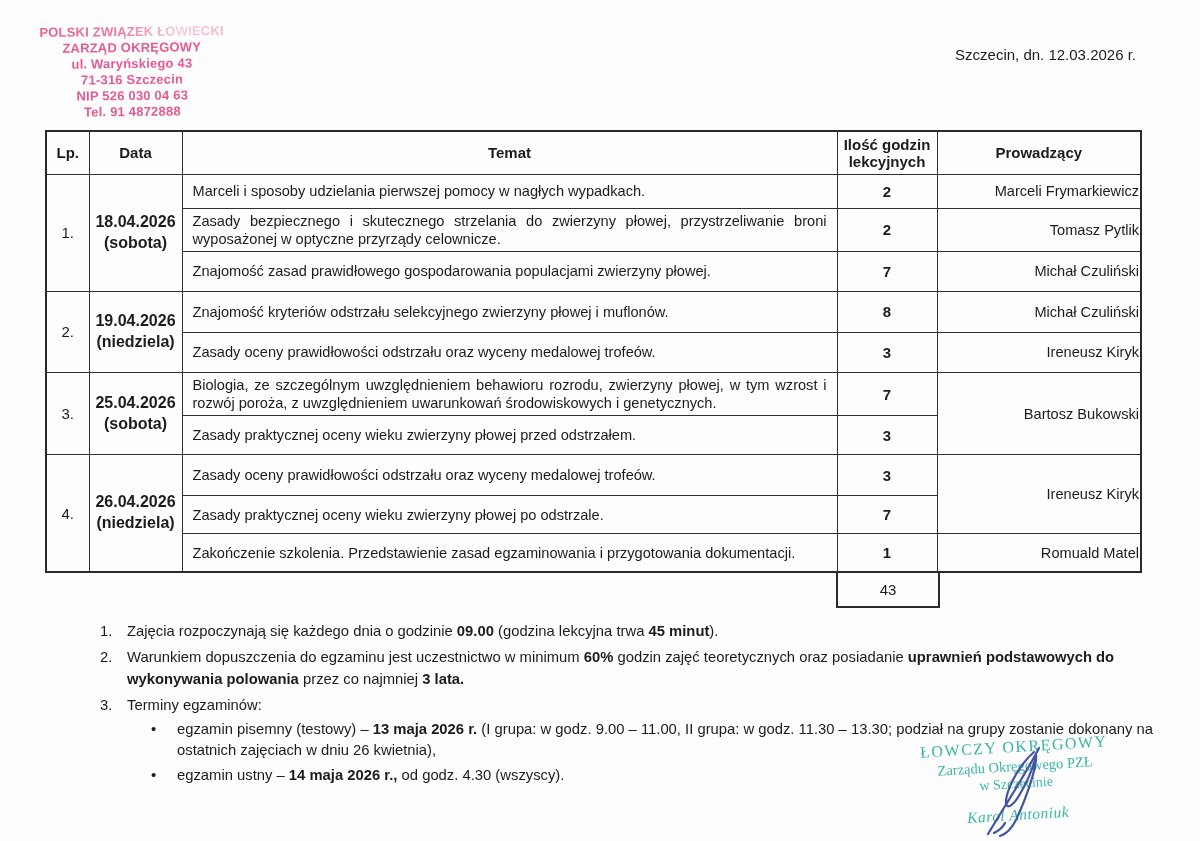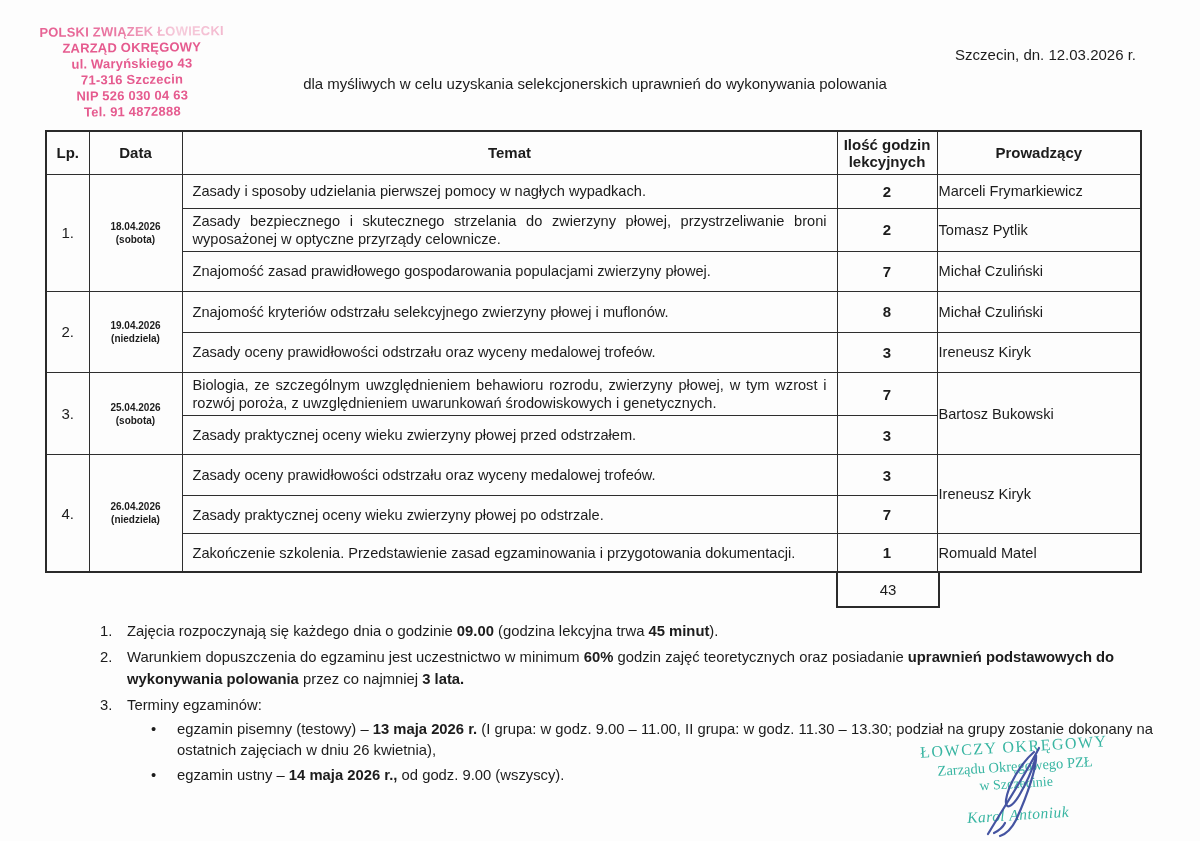--- a/index.html
+++ b/index.html
@@ -23,24 +23,24 @@
   .title-wrap{position:absolute;top:70px;left:0;width:1190px;text-align:center;}
   .doc-title{font-size:15.5px;font-weight:bold;}
   .doc-subtitle{font-size:15px;margin-top:5px;}
   
   .table-wrap{position:absolute;left:45px;top:130px;width:1095px;}
   table.program{border-collapse:collapse;table-layout:fixed;width:1095px;}
   table.program th,table.program td{border:1.6px solid #2e2e2e;}
   table.program{border:2px solid #2a2a2a;}
   th{font-size:15px;font-weight:bold;padding:2px 4px;}
   td.lp{font-size:15px;text-align:center;vertical-align:middle;}
-  td.date{font-size:10px;font-weight:bold;text-align:center;vertical-align:middle;line-height:1.3;}
+  td.date{font-size:16px;font-weight:bold;text-align:center;vertical-align:middle;line-height:1.3;}
   td.topic{font-size:14.6px;text-align:justify;vertical-align:middle;padding:3px 10px;line-height:1.25;}
   td.hours{font-size:15px;font-weight:bold;text-align:center;vertical-align:middle;}
-  td.name{font-size:14.6px;text-align:left;vertical-align:middle;}
+  td.name{font-size:14.6px;text-align:right;vertical-align:middle;}
   .total-box{
     margin-left:791px;width:100px;height:33px;border:2px solid #2a2a2a;border-top:none;
     display:flex;align-items:center;justify-content:center;font-size:15px;font-weight:normal;
   }
   
   .notes{position:absolute;left:100px;top:621px;width:1066px;font-size:14.8px;line-height:1.44;}
   .note{display:flex;margin-bottom:5px;}
   .note .num{width:27px;flex:none;}
   .note .txt{flex:1;}
   .bullets{margin-top:3px;}
@@ -66,21 +66,20 @@
   <div>ZARZĄD OKRĘGOWY</div>
   <div>ul. Waryńskiego 43</div>
   <div>71-316 Szczecin</div>
   <div>NIP 526 030 04 63</div>
   <div>Tel. 91 4872888</div>
 </div>
 
 <div class="place-date">Szczecin, dn. 12.03.2026 r.</div>
 
 <div class="title-wrap">
-  <div class="doc-subtitle">dla myśliwych w celu uzyskania selekcjonerskich uprawnień do wykonywania polowania</div>
 </div>
 
 <div class="table-wrap">
   <table class="program">
     <colgroup>
         <col style="width:43px">
         <col style="width:93px">
         <col style="width:655px">
         <col style="width:100px">
         <col style="width:204px">
@@ -93,21 +92,21 @@
       <th>Ilość godzin lekcyjnych</th>
       <th>Prowadzący</th>
     </tr>
 
     <tr style="height:34px">
       <td class="lp" rowspan="3">1.</td>
       <td class="date" rowspan="3">
         <div>18.04.2026</div>
         <div>(sobota)</div>
       </td>
-      <td class="topic">Zasady i sposoby udzielania pierwszej pomocy w nagłych wypadkach.</td>
+      <td class="topic">Marceli i sposoby udzielania pierwszej pomocy w nagłych wypadkach.</td>
       <td class="hours">2</td>
       <td class="name">Marceli Frymarkiewicz</td>
     </tr>
     <tr style="height:41px">
       <td class="topic">Zasady bezpiecznego i skutecznego strzelania do zwierzyny płowej, przystrzeliwanie broni wyposażonej w optyczne przyrządy celownicze.</td>
       <td class="hours">2</td>
       <td class="name">Tomasz Pytlik</td>
     </tr>
     <tr style="height:40px">
       <td class="topic">Znajomość zasad prawidłowego gospodarowania populacjami zwierzyny płowej.</td>
@@ -183,21 +182,21 @@
     <span class="num">3.</span>
     <span class="txt">
       <span>Terminy egzaminów:</span>
       <div class="bullets">
         <div class="bullet-row">
           <span class="dot">•</span>
           <span class="txt"><span>egzamin pisemny (testowy) – </span><b>13 maja 2026 r.</b><span> (I grupa: w godz. 9.00 – 11.00, II grupa: w godz. 11.30 – 13.30; podział na grupy zostanie dokonany na ostatnich zajęciach w dniu 26 kwietnia),</span></span>
         </div>
         <div class="bullet-row">
           <span class="dot">•</span>
-          <span class="txt"><span>egzamin ustny – </span><b>14 maja 2026 r.,</b><span> od godz. 9.00 (wszyscy).</span></span>
+          <span class="txt"><span>egzamin ustny – </span><b>14 maja 2026 r.,</b><span> od godz. 4.30 (wszyscy).</span></span>
         </div>
       </div>
     </span>
   </div>
 </div>
 
 <div class="stamp-br" style="color:#2fb29e">
   <div class="l1">ŁOWCZY OKRĘGOWY</div>
   <div class="l2">Zarządu Okręgowego PZŁ</div>
   <div class="l3">w Szczecinie</div>

